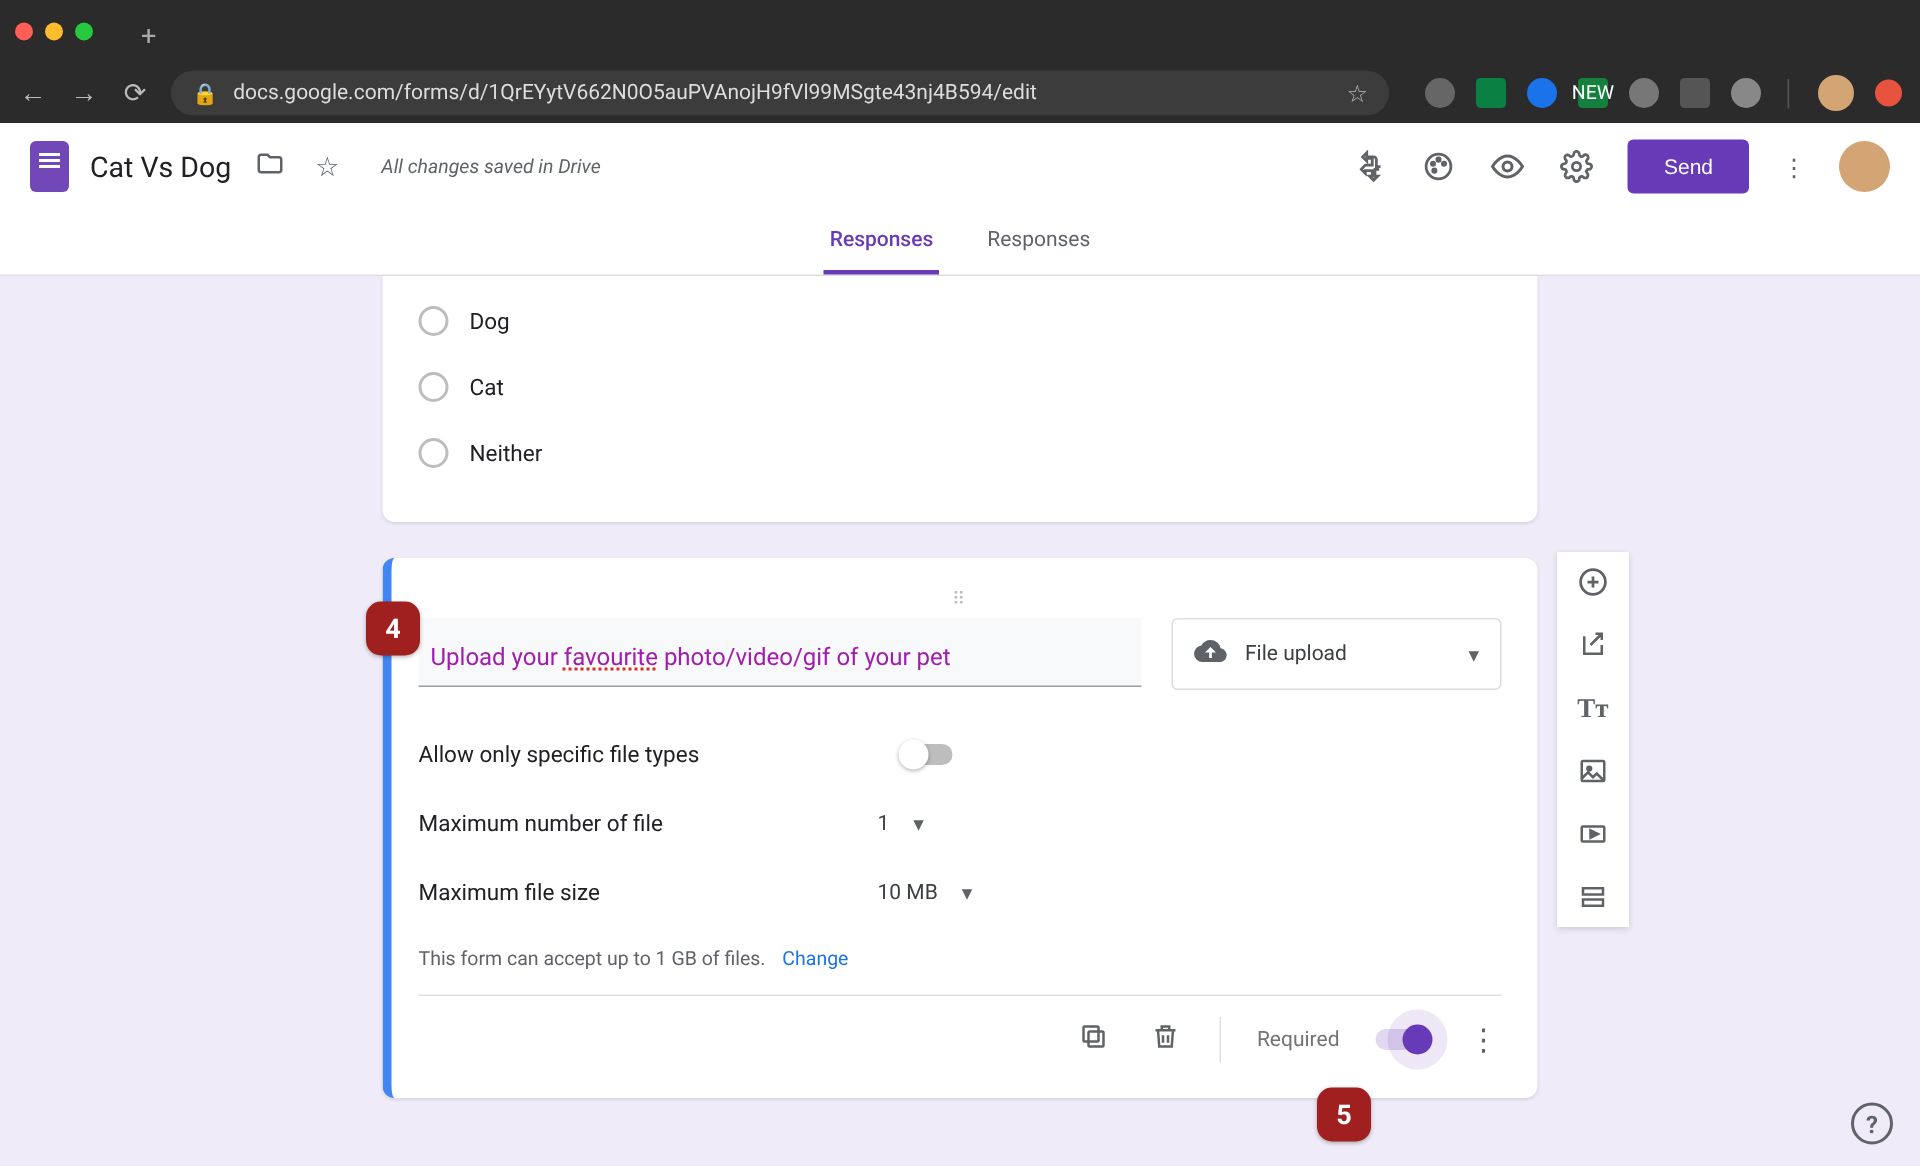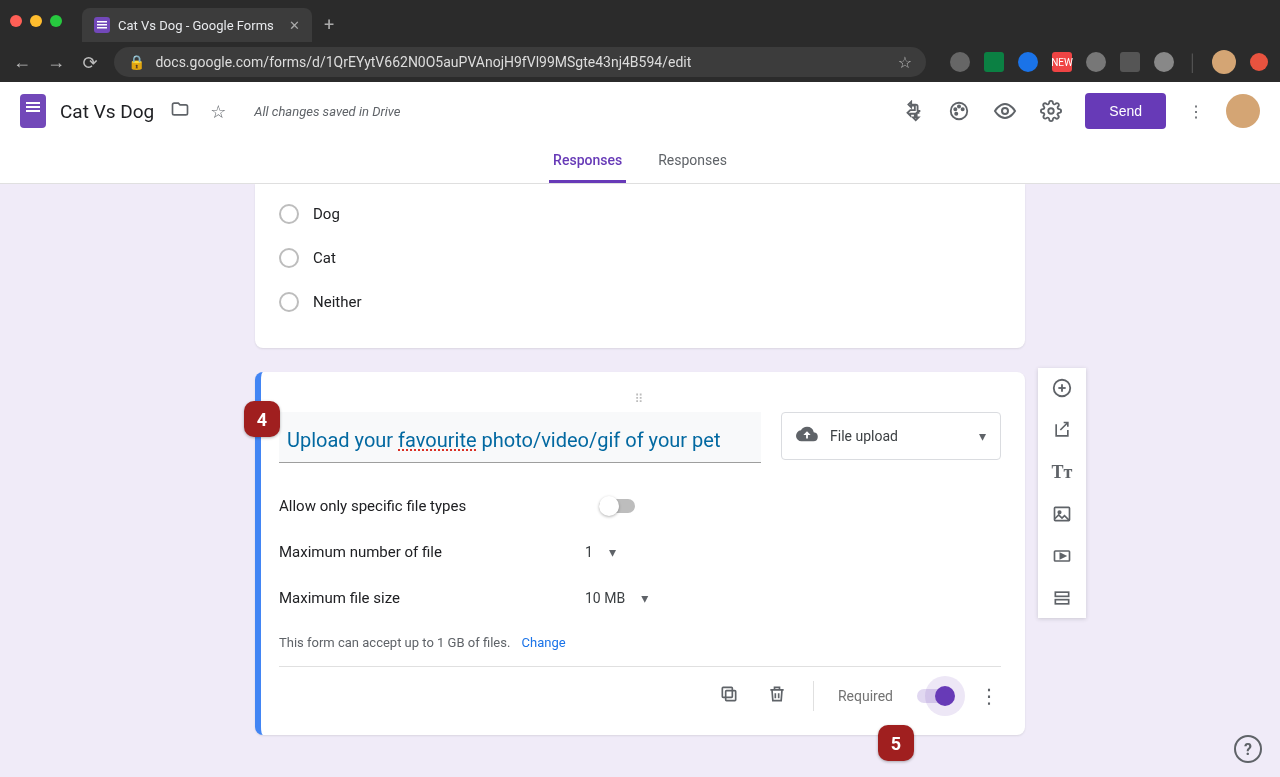--- a/index.html
+++ b/index.html
@@ -92,21 +92,21 @@
 .option-row { display:flex; align-items:center; gap:14px; padding:12px 0; }
 .radio-empty { width:20px; height:20px; border:2px solid #bdbdbd; border-radius:50%; }
 .opt-label { font-size:15px; color:#202124; }
 
 
 .active-card { border-left:6px solid #4285f4; padding-left:18px;}
 .drag-dots { text-align:center; color:#bdbdbd; font-size:12px; letter-spacing:2px; margin-bottom:6px; cursor:grab;}
 .q-row { display:flex; gap:20px; align-items:flex-start; margin-bottom:20px;}
 .q-title-wrap { flex:1; }
 .q-title {
-  width:100%; font-size:20px; color:#0369a1; padding:16px 8px 10px; background:#f8f9fa;
+  width:100%; font-size:16px; color:#a21caf; padding:16px 8px 10px; background:#f8f9fa;
   border:none; border-bottom:1px solid #9e9e9e; outline:none;
 }
 .spell-underline { text-decoration: underline dotted #d93025; text-decoration-thickness:2px; text-underline-offset:2px; }
 .type-select {
   width:220px; border:1px solid #dadce0; border-radius:4px; height:48px; display:flex; align-items:center;
   padding:0 14px; gap:12px; cursor:pointer; color:#3c4043; font-size:14px;
 }
 .type-select .arrow { margin-left:auto; color:#5f6368;}
 .cloud-ico { color:#5f6368; font-size:20px; }
 
@@ -147,49 +147,38 @@
 .help-btn { position:absolute; right:18px; bottom:14px; width:28px; height:28px; border:2px solid #5f6368; color:#5f6368; border-radius:50%; display:flex; align-items:center; justify-content:center; font-weight:700; cursor:pointer;}
 </style>
 </head>
 <body>
 
 <div class="browser-top">
   <div class="traffic-lights">
     <div class="traffic-light red"></div>
     <div class="traffic-light yellow"></div>
     <div class="traffic-light green"></div>
-  </div>
-  <div class="tab">
-    <div class="tab-favicon">
-      <svg width="10" height="10" viewBox="0 0 10 10">
-          <rect y="1" width="10" height="1.5" fill="#fff"></rect>
-          <rect y="4" width="10" height="1.5" fill="#fff"></rect>
-          <rect y="7" width="10" height="1.5" fill="#fff"></rect>
-        </svg>
-    </div>
-    <span>Cat Vs Dog - Google Forms</span>
-    <span class="tab-x">✕</span>
   </div>
   <span class="newtab">+</span>
 </div>
 
 <div class="url-bar">
   <span class="nav-btn">←</span>
   <span class="nav-btn">→</span>
   <span class="nav-btn">⟳</span>
   <div class="url-field">
     <span class="lock">🔒</span>
     <span>docs.google.com/forms/d/1QrEYytV662N0O5auPVAnojH9fVl99MSgte43nj4B594/edit</span>
     <span class="star-url">☆</span>
   </div>
   <div class="ext-icons">
     <div class="ext-icon" style="background:#666"></div>
     <div class="ext-icon" style="background:#0b8043; border-radius:3px"></div>
     <div class="ext-icon" style="background:#1a73e8"></div>
-    <div class="ext-icon" style="background:#ef4444; border-radius:3px;color:#fff;font-size:10px;display:flex;align-items:center;justify-content:center">NEW</div>
+    <div class="ext-icon" style="background:#15803d; border-radius:3px;color:#fff;font-size:13px;display:flex;align-items:center;justify-content:center">NEW</div>
     <div class="ext-icon" style="background:#777"></div>
     <div class="ext-icon" style="background:#555; border-radius:3px"></div>
     <div class="ext-icon" style="background:#888"></div>
     <span style="color:#555">│</span>
     <div class="avatar-toolbar"></div>
     <div class="red-badge-sm"></div>
   </div>
 </div>
 
 <div class="forms-header">

